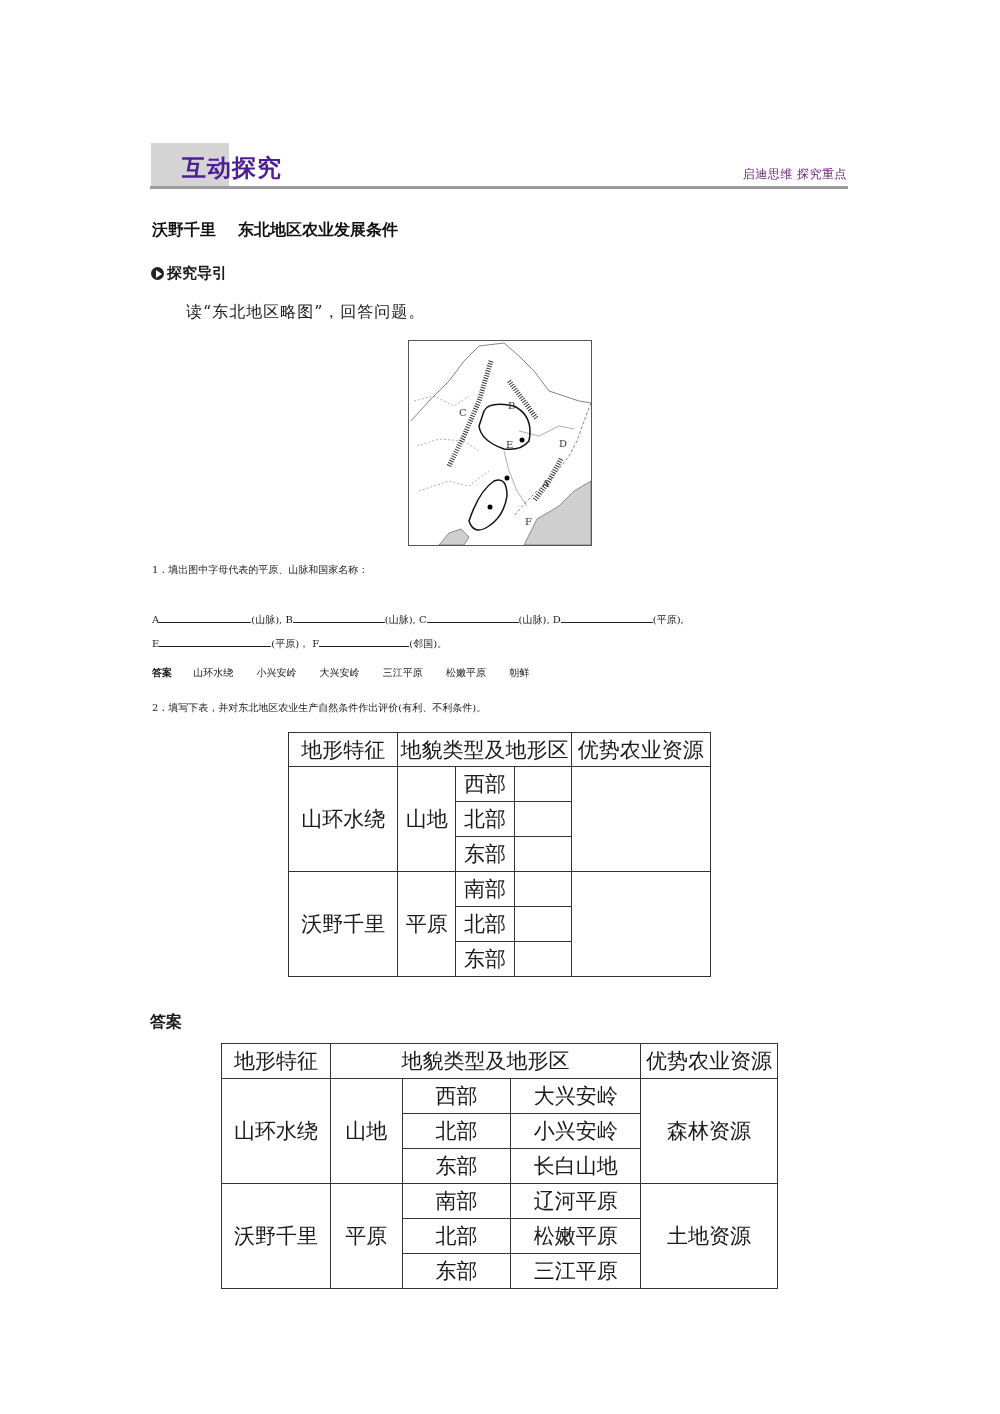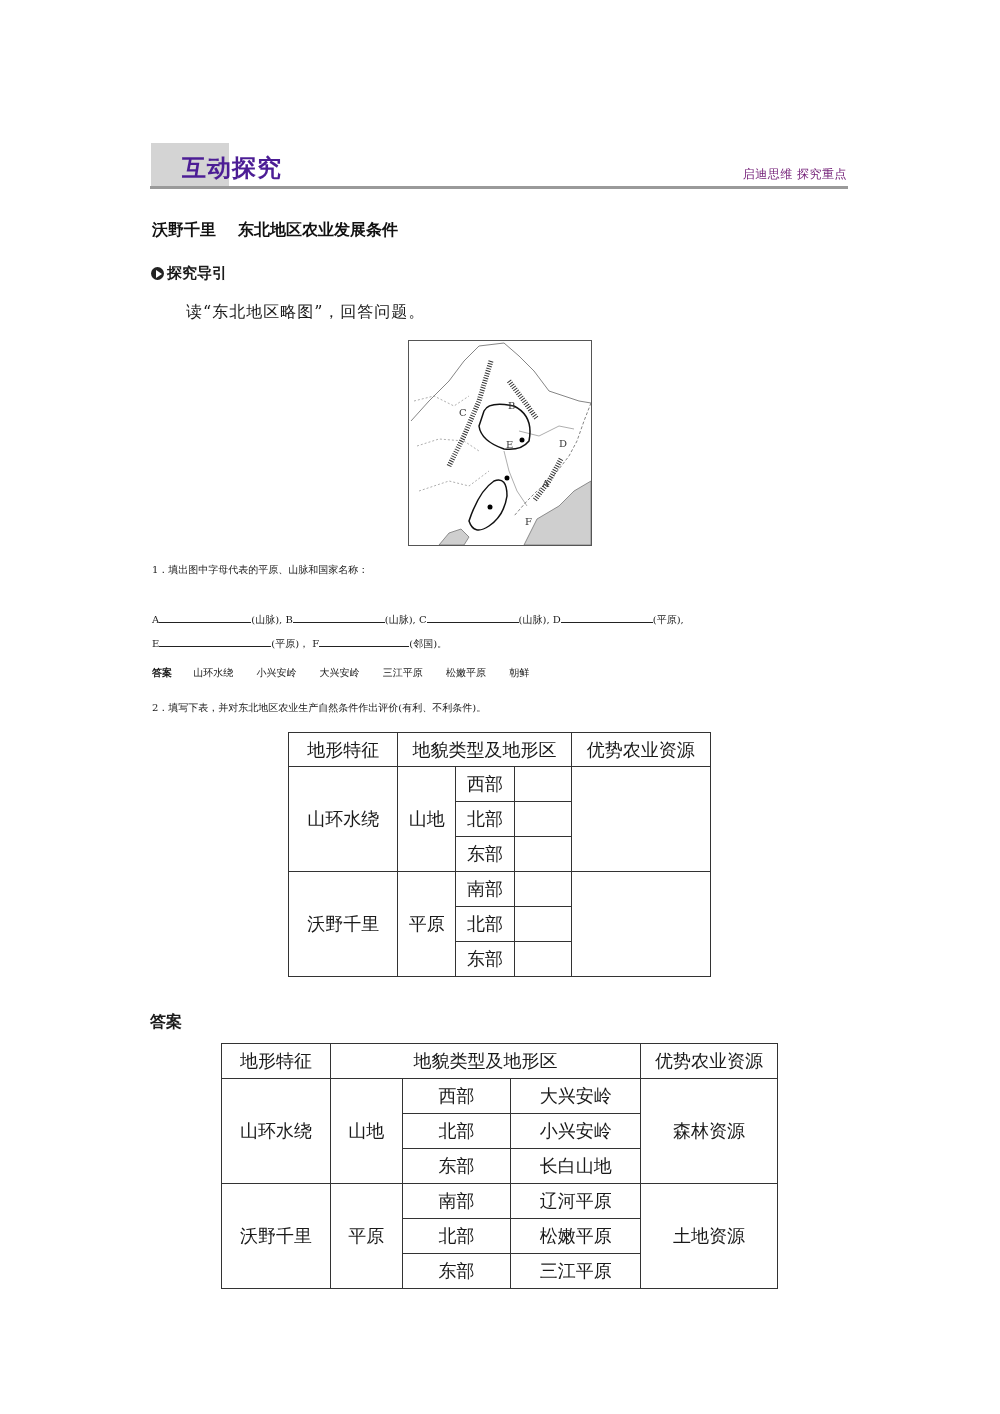--- a/index.html
+++ b/index.html
@@ -24,21 +24,21 @@
     .q { font-size: 10px; left: 152px; white-space: nowrap; }
     .q1 { top: 563px; }
     .blank-line { top: 608px; }
     .blank-line2 { top: 632px; }
     .blank { display: inline-block; border-bottom: 1px solid #222; height: 14px; vertical-align: baseline; }
     .ans1 { top: 666px; }
     .ans-label { font-family: "DejaVu Sans", sans-serif; font-weight: bold; margin-right: 18px; }
     .ans-item { margin-right: 20px; }
     .q2 { top: 701px; }
 
-    table.grid { border-collapse: collapse; font-size: 18px; position: absolute; }
+    table.grid { border-collapse: collapse; font-size: 21px; position: absolute; }
     table.grid td { border: 1.5px solid #333; text-align: center; padding: 0; }
     .t1 { left: 288px; top: 732px; width: 423px; }
     .t2 { left: 221px; top: 1043px; width: 557px; }
     .ans2-label { left: 150px; top: 1012px; font-family: "DejaVu Sans", sans-serif; font-weight: bold; font-size: 16px; }
   </style>
 </head>
 <body>
 
 <div class="abs hdr-block"></div>
 <div class="abs hdr-title">互动探究</div>

